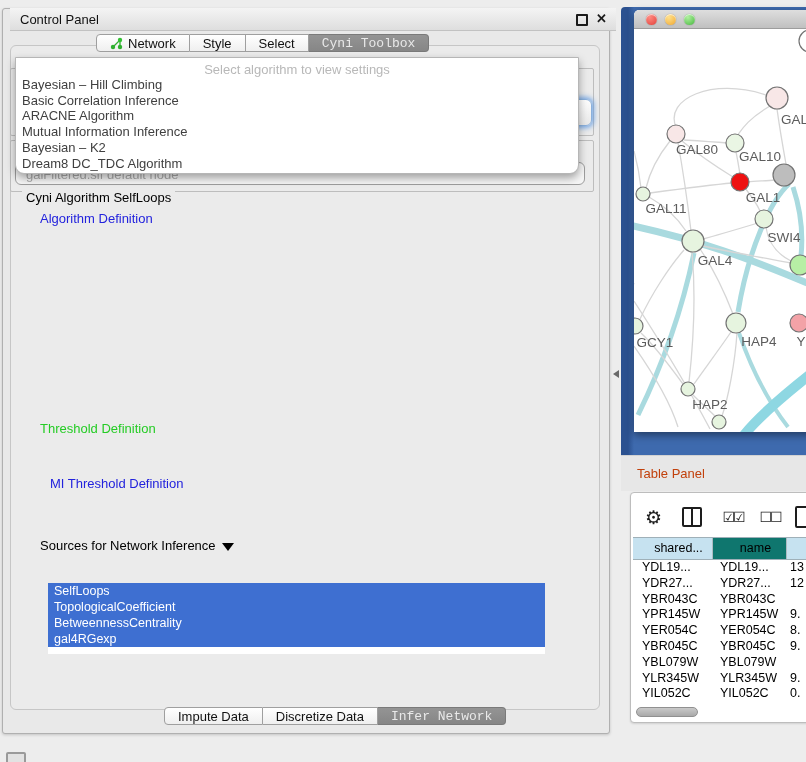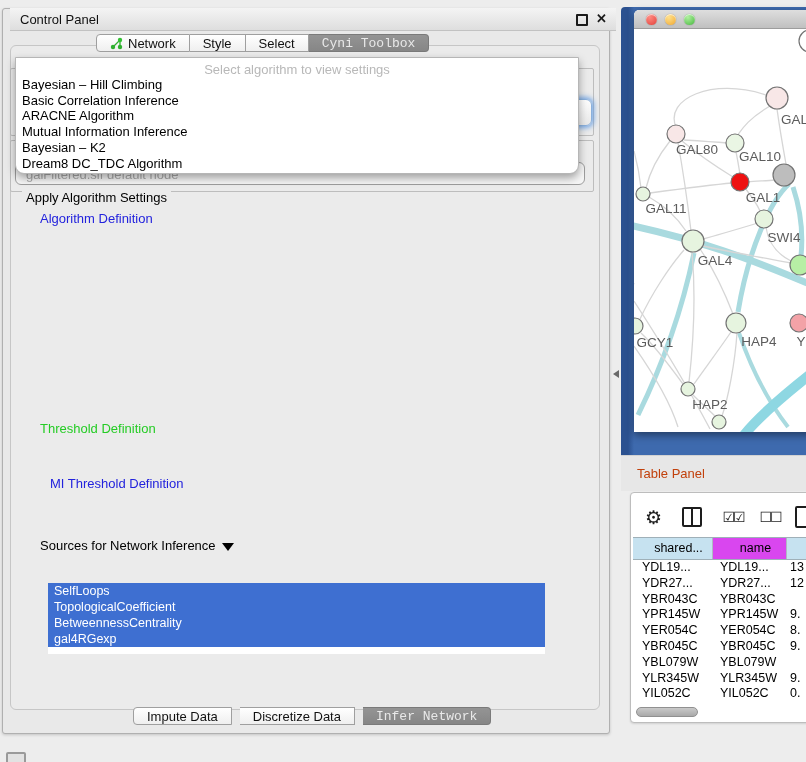--- a/index.html
+++ b/index.html
@@ -34,21 +34,21 @@
       box-shadow:0 0 5px 2px rgba(92,152,228,.8);z-index:3;}
   .hidden-combo{position:absolute;left:15px;top:162px;width:570px;height:23px;border-radius:6px;
       border:1px solid #9d9d9d;background:#f6f6f6;color:#ababab;font-size:13px;line-height:23px;
       padding-left:10px;box-sizing:border-box;z-index:3;}
 
   
   .popup{position:absolute;left:15px;top:57px;width:562px;height:115px;background:#ffffff;
       border:1px solid #b6b6b6;border-radius:0 0 9px 9px;box-shadow:0 4px 9px rgba(0,0,0,.35);z-index:6;
       overflow:hidden;}
   .popup-prompt{text-align:center;color:#b8b8b8;font-size:13px;padding-top:4px;height:15px;}
-  .dd-item{font-size:13px;color:#000000;line-height:15.7px;padding-left:6px;white-space:nowrap;}
+  .dd-item{font-size:13px;color:#404040;line-height:15.7px;padding-left:6px;white-space:nowrap;}
   .dd-item.bold{font-weight:normal;}
 
   
   .gbox{position:absolute;border:1px solid #b3b3b3;border-radius:2px;box-shadow:inset 0 0 0 1px rgba(255,255,255,.55);}
   .glegend{position:absolute;font-size:13px;background:#ebebeb;padding:0 4px;white-space:nowrap;z-index:2;}
   .blue{color:#2222dd;} .green{color:#25cc25;}
 
   .lbl{position:absolute;font-size:12.5px;font-weight:bold;color:#1c1c1c;white-space:nowrap;}
   .lbl.dis{color:#9c9c9c;}
 
@@ -167,21 +167,21 @@
         <div class="dd-item">Bayesian – Hill Climbing</div>
         <div class="dd-item">Basic Correlation Inference</div>
         <div class="dd-item bold">ARACNE Algorithm</div>
         <div class="dd-item">Mutual Information Inference</div>
         <div class="dd-item">Bayesian – K2</div>
         <div class="dd-item">Dream8 DC_TDC Algorithm</div>
       </div>
   </div>
 
   <div class="gbox" style="left:14px;top:196px;width:564px;height:476px;"></div>
-  <span class="glegend" style="left:22px;top:190px;">Apply Algorithm Settings</span>
+  <span class="glegend" style="left:22px;top:190px;">Cyni Algorithm SelfLoops</span>
 
   <div class="vscroll" style="left:581px;top:197px;width:17px;height:474px;">
     <div class="vthumb" style="left:2px;top:2px;width:12px;height:442px;"></div>
   </div>
   <div class="hthumb" style="left:55px;top:659px;width:522px;height:11px;"></div>
 
   <div class="gbox" style="left:28px;top:218px;width:544px;height:172px;"></div>
   <span class="glegend blue" style="left:36px;top:211px;">Algorithm Definition</span>
 
   <span class="lbl" style="left:42px;top:247px;">Aracne Mode:</span>
@@ -244,21 +244,21 @@
       <div class="attr-item">SelfLoops</div>
       <div class="attr-item">TopologicalCoefficient</div>
       <div class="attr-item">BetweennessCentrality</div>
       <div class="attr-item">gal4RGexp</div>
     </div>
   <div class="vscroll" style="left:546px;top:583px;width:13px;height:71px;">
     <div class="vthumb" style="left:1px;top:2px;width:10px;height:62px;"></div>
   </div>
 
   <div class="applybtn">Apply</div>
-  <div class="seg" style="left:133px;top:707px;gap:8px;">
+  <div class="seg" style="left:164px;top:707px;">
       <div class="seg-btn">Impute Data</div>
       <div class="seg-btn">Discretize Data</div>
       <div class="seg-btn selected">Infer Network</div>
     </div>
 
   <div class="split-handle"></div>
   <div class="dock-icon"></div>
 
   <div class="netframe"></div>
   <div class="netwin">
@@ -346,21 +346,21 @@
     <div class="tp-toolbar">
       <span class="tbi gear">⚙</span>
       <span class="colicon"></span>
       <span class="tbi checks">☑☑</span>
       <span class="tbi boxes">☐☐</span>
       <span class="docicon"></span>
     </div>
     <div class="tbl">
       <div class="tbl-head" id="tbl-head">
           <div class="th c0" style="background: rgb(198, 226, 240);">shared...</div>
-          <div class="th c1" style="background: #d946ef;">name</div>
+          <div class="th c1" style="background: #0f766e;">name</div>
           <div class="th c2" style="background: rgb(198, 226, 240);"></div>
         </div>
       <div id="tbl-body">
           <div class="trow">
             <div class="td c0">YDL19...</div>
             <div class="td c1">YDL19...</div>
             <div class="td c2">13</div>
           </div>
           <div class="trow">
             <div class="td c0">YDR27...</div>

